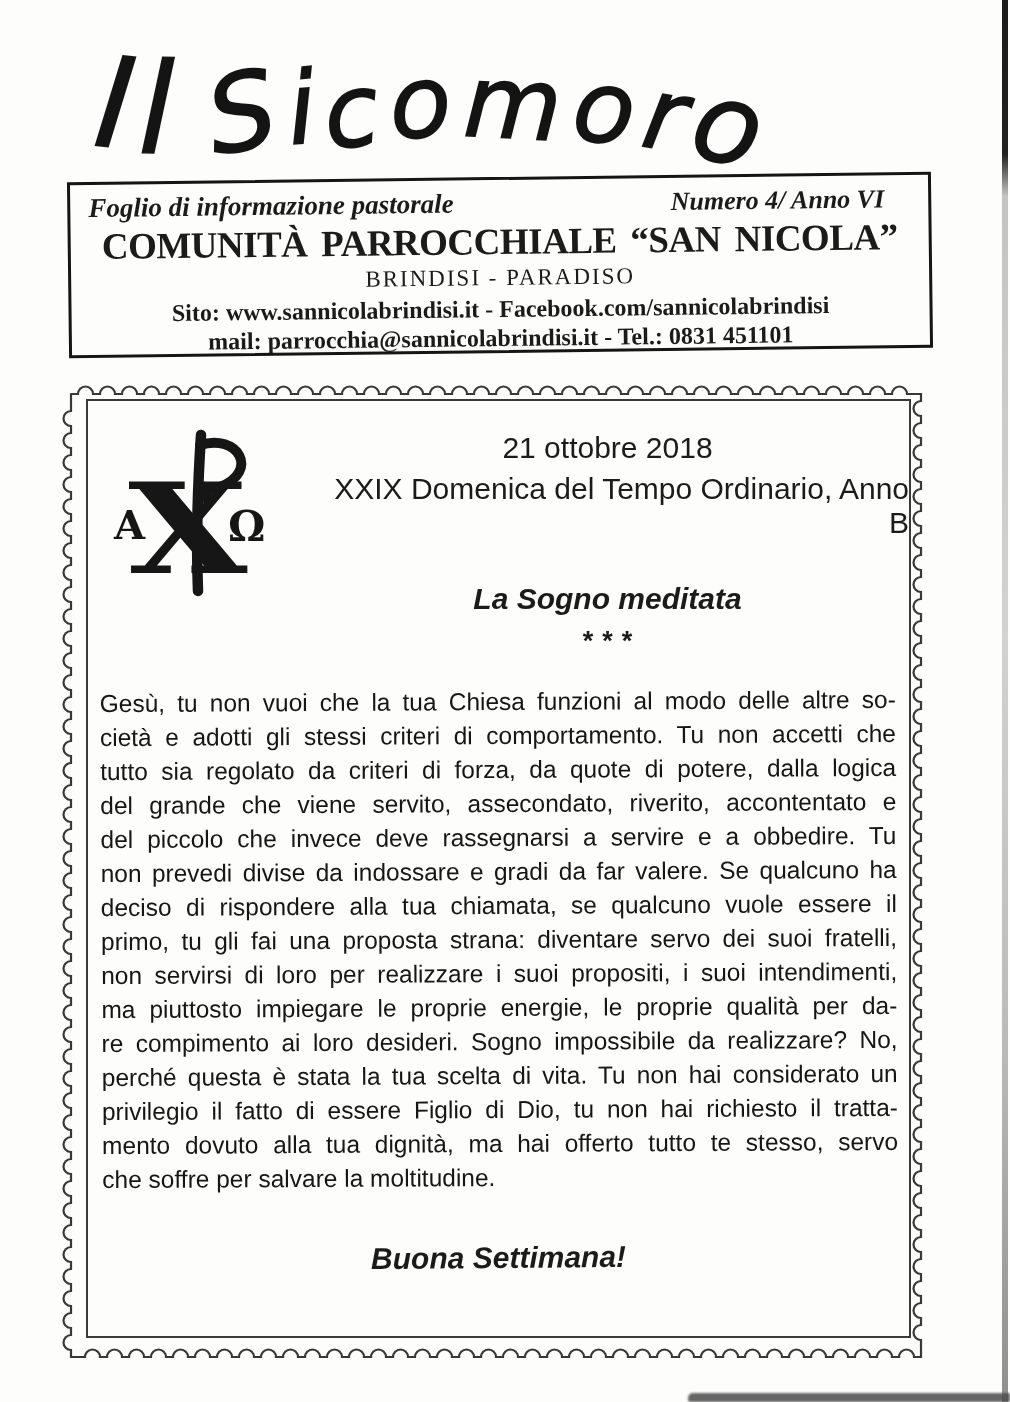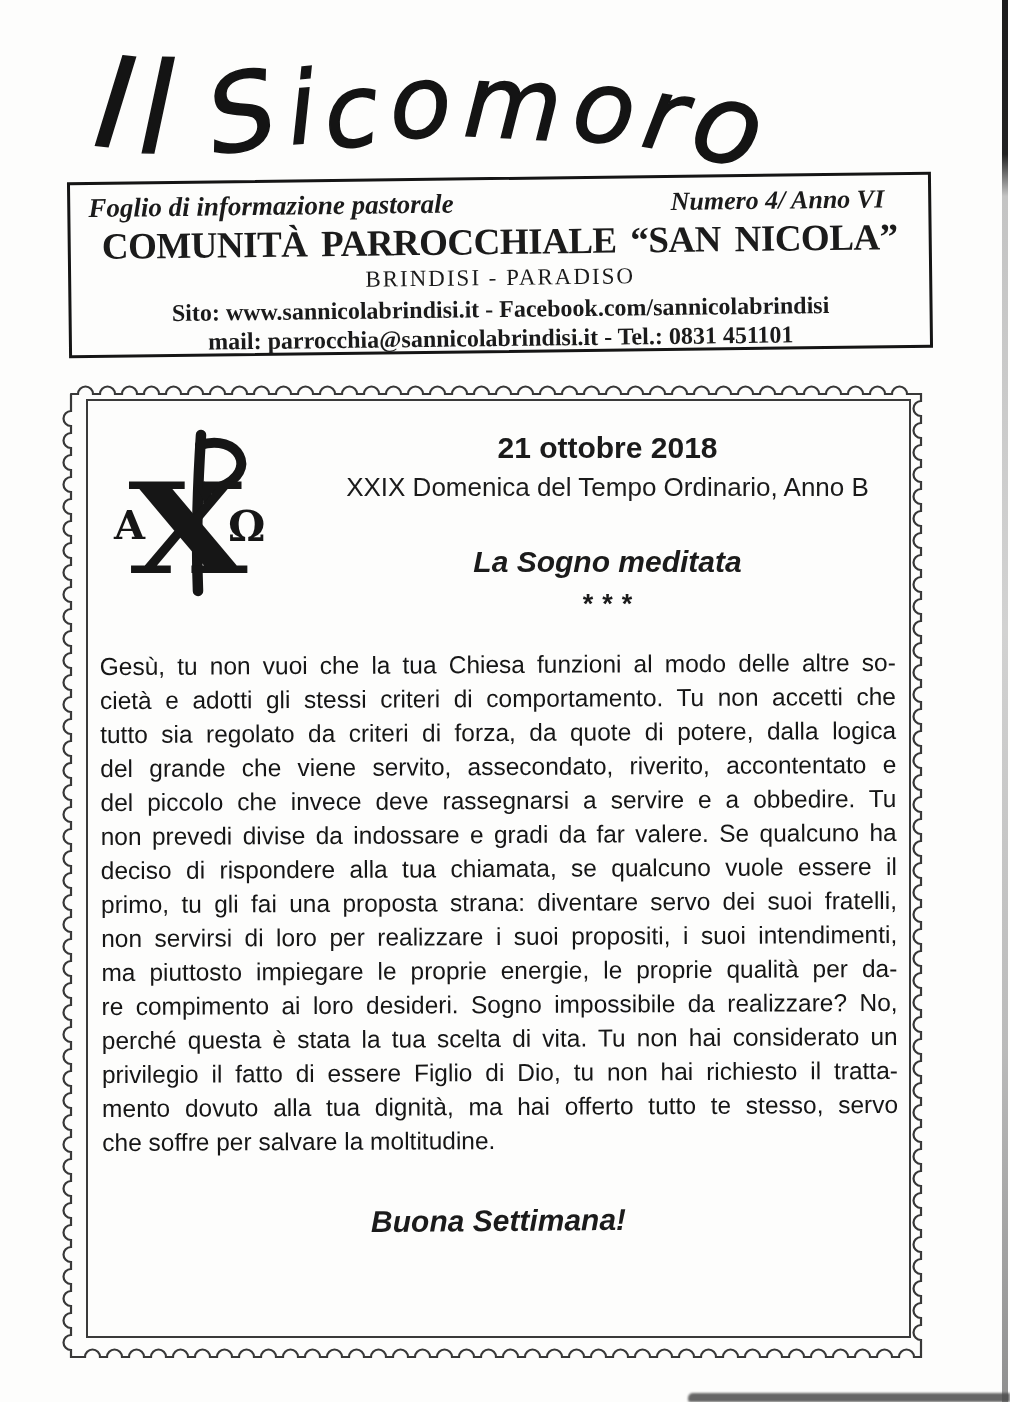--- a/index.html
+++ b/index.html
@@ -71,22 +71,22 @@
   .stamp-svg { position:absolute; left:0; top:0; overflow:visible; }
   .inner-frame {
     position:absolute; left:26px; top:16px; right:21px; bottom:30px;
     border:2px solid #3a3a3a;
     padding-top:24px;
   }
 
   .chi-rho { position:absolute; left:16px; top:20px; }
 
   .head-col { margin-left:218px; text-align:center; }
-  .bulletin-date { font-size:30px; font-weight:bold; margin-top:6px; }
-  .liturgy       { font-size:26px; margin-top:7px; }
+  .bulletin-date { font-size:30px; font-weight:normal; margin-top:6px; }
+  .liturgy       { font-size:30px; margin-top:7px;text-align:right; }
   .section-title { font-size:30px; font-weight:bold; font-style:italic; margin-top:42px; }
   .stars         { font-size:27px; font-weight:bold; letter-spacing:9px; margin-top:10px; padding-left:9px; }
 
   .meditation {
     margin:28px 12px 0 13px;
     font-size:24.5px; line-height:34px;
     transform:rotate(-0.3deg);
     color:#161616;
   }
   .mline { text-align:justify; text-align-last:justify; white-space:nowrap; }

